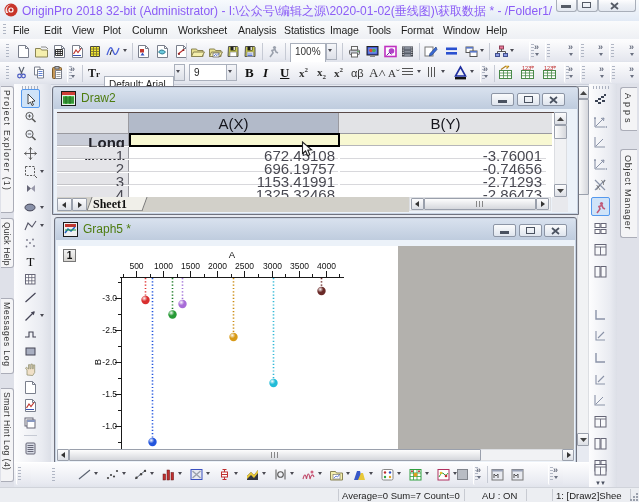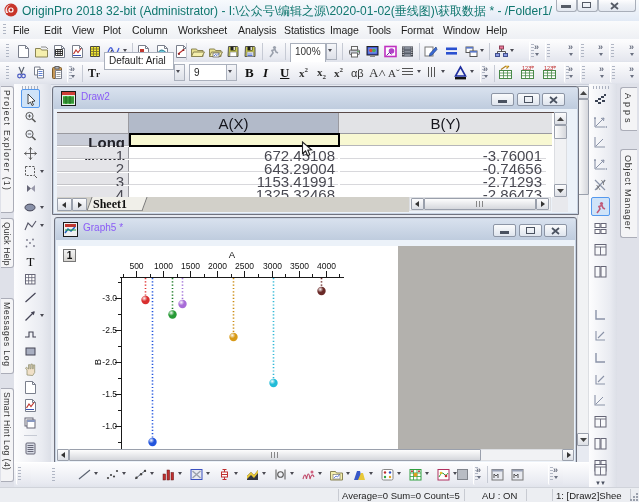--- a/index.html
+++ b/index.html
@@ -1,35 +1,35 @@
 <!DOCTYPE html>
 <html><head><meta charset="utf-8"><style>
 html,body{margin:0;padding:0}
 #app{position:relative;width:639px;height:502px;font-family:"Liberation Sans",sans-serif;background:#e7eaf1;overflow:hidden}
 .abs{position:absolute}
 #titlebar{left:0;top:0;width:639px;height:21px;background:linear-gradient(#f7fafd,#e9eff8 70%,#e2eaf5);border-bottom:1px solid #d8dfe9}
-#titletext{left:22px;top:3px;font-size:12px;color:#0f766e;white-space:nowrap;width:532px;overflow:hidden}
+#titletext{left:22px;top:3px;font-size:12px;color:#8b5cf6;white-space:nowrap;width:532px;overflow:hidden}
 .winbtn{top:0;height:12px;background:linear-gradient(#fdfdfe,#eef1f6 45%,#e3e8f0);border:1px solid #a8aeb9;border-top:none;border-radius:0 0 3px 3px;box-sizing:border-box}
 #menubar{left:0;top:21px;width:639px;height:18px;background:linear-gradient(#fafbfc,#eef0f4);border-bottom:1px solid #e0e2e8}
 .menu{top:24px;font-size:10.5px;color:#1c1c1c;letter-spacing:-0.1px}
 .tbrow{left:0;width:639px;background:linear-gradient(#fdfdfe,#e8eaf1 80%,#dfe2ea);border-bottom:1px solid #cdd1dc}
 .grip{width:3px;background:repeating-linear-gradient(#b0b6c4 0 1px,transparent 1px 3px)}
 .tsep{width:1px;background:#c6cad4}
 .stub{background:linear-gradient(#fcfcfd,#e4e6ee);border-left:1px solid #fff;border-radius:2px}
 .combo{background:#fff;border:1px solid #aab0bc;box-sizing:border-box}
 .cdd{background:linear-gradient(#f5f6f9,#dde0e8);border:1px solid #aab0bc;box-sizing:border-box}
 .vstrip{background:#dfe1e9}
 .vtab{left:1px;width:13px;background:#f4f4f6;border:1px solid #abadb8;border-left:none;border-radius:0 3px 3px 0;box-sizing:border-box}
 .vtab span{position:absolute;left:1px;top:3px;writing-mode:vertical-rl;font-size:8.5px;color:#333;white-space:nowrap}
 .vtabR{left:620px;width:17px;background:#f4f4f6;border:1px solid #abadb8;border-right:none;border-radius:3px 0 0 3px;box-sizing:border-box}
 .vtabR span{position:absolute;left:2px;top:5px;writing-mode:vertical-rl;font-size:9px;color:#333;white-space:nowrap}
 .dock{background:linear-gradient(90deg,#fdfdfe,#e9ebf1 75%,#dcdfe7)}
 .win{border:1px solid #70737f;border-radius:3px 3px 0 0;background:#ecf2f9;box-shadow:0 0 0 1px #c8d3e2 inset}
 .wtitle{left:1px;top:1px;right:1px;height:21px;background:linear-gradient(#d8e1ee,#bfccde);border-radius:2px 2px 0 0}
-.wtext{font-size:10px;color:#8b5cf6}
+.wtext{font-size:12px;color:#4d7c0f}
 .wbtn{top:6px;width:23px;height:13px;background:linear-gradient(#fafbfc,#dfe5ee);border:1px solid #8c95a5;border-radius:2px;box-sizing:border-box}
 .sb{background:#f1f2f4;border:1px solid #dcdee2;box-sizing:border-box}
 .sbthumb{background:linear-gradient(90deg,#fdfdfd,#d5d7dc);border:1px solid #9aa0ac;border-radius:1px;box-sizing:border-box}
 .sbthumbh{background:linear-gradient(#fdfdfd,#d5d7dc);border:1px solid #9aa0ac;border-radius:1px;box-sizing:border-box}
 .sbbtn{background:linear-gradient(#fcfcfd,#dcdfe5);border:1px solid #9aa0ac;border-radius:1px;box-sizing:border-box}
 .cell{box-sizing:border-box;font-size:15px;color:#494952}
 .num{text-align:right;padding-right:4px}
 .st{font-size:9.5px;color:#222;top:490px}
 </style></head><body>
 <div id="app">
@@ -539,21 +539,21 @@
     </svg>
 <svg class="abs" style="left:50px;top:65px" width="15" height="15" viewBox="0 0 15 15">
       <use href="#paste"></use>
     </svg>
 <div class="abs stub" style="left:67px;top:63px;width:12px;height:20px"></div>
     <div class="abs grip" style="left:69px;top:66px;height:13px"></div>
     <div class="abs" style="left:70px;top:64px;font-size:9px;font-weight:bold;color:#6a7080">»</div>
     <div class="abs" style="left:71px;top:75px;width:0;height:0;border:2.5px solid transparent;border-top:3.5px solid #6a7080"></div>
 <div class="abs tsep" style="left:82px;top:65px;height:17px"></div>
 <div class="abs" style="left:88px;top:66px;font-size:12px;font-weight:bold;color:#222;font-family:Liberation Serif,serif">T<span style="font-size:9px">r</span></div>
-<div class="abs combo" style="left:104px;top:52px;width:70px;height:18px">
+<div class="abs combo" style="left:104px;top:76px;width:70px;height:18px">
       <span style="position:absolute;left:4px;top:2px;font-size:10px;color:#222">Default: Arial</span>
     </div>
 <div class="abs cdd" style="left:174px;top:64px;width:11px;height:17px"></div>
     <div class="abs" style="left:176px;top:70px;width:0;height:0;border:2.5px solid transparent;border-top:3.5px solid #4a4a52"></div>
 <div class="abs combo" style="left:189px;top:64px;width:38px;height:17px">
       <span style="position:absolute;left:4px;top:2px;font-size:10px;color:#222">9</span>
     </div>
 <div class="abs cdd" style="left:226px;top:64px;width:11px;height:17px"></div>
     <div class="abs" style="left:228px;top:70px;width:0;height:0;border:2.5px solid transparent;border-top:3.5px solid #4a4a52"></div>
 <div class="abs" style="left:245px;top:65px;font-size:13px;font-weight:bold;color:#111;font-family:Liberation Serif,serif">B</div>
@@ -774,21 +774,21 @@
 <div class="abs cell" style="left:4px;top:26px;width:72px;height:21px;background:#e0e1e5;border-right:1px solid #9a9aa0;border-bottom:1px solid #9a9aa0"></div>
 <div class="abs cell" style="left:76px;top:26px;width:210px;height:21px;background:#b2bac9;border-right:1px solid #9a9aa0;border-bottom:1px solid #9a9aa0;text-align:center;line-height:21px;color:#15151c">A(X)</div>
 <div class="abs cell" style="left:286px;top:26px;width:213px;height:21px;background:#e2e3e6;border-bottom:1px solid #9a9aa0;text-align:center;line-height:21px;color:#15151c">B(Y)</div>
 <div class="abs cell" style="left:4px;top:47px;width:72px;height:12px;background:#c9cdd8;border-right:1px solid #9a9aa0;border-bottom:1px solid #b6b6ba;text-align:right;padding-right:3px;font-weight:bold;color:#23232b">Long Name</div>
 <div class="abs cell" style="left:76px;top:46px;width:211px;height:14px;background:#f8f8d2;border:2px solid #000;box-sizing:border-box"></div>
 <div class="abs cell" style="left:287px;top:47px;width:212px;height:12px;background:#f8f8d2;border-bottom:1px solid #b6b6ba"></div>
 <div class="abs cell num" style="left:4px;top:60px;width:72px;height:12px;background:#e4e4e8;border-right:1px solid #9a9aa0;border-bottom:1px solid #c4c4c8">1</div>
 <div class="abs cell num" style="left:76px;top:60px;width:209px;height:12px;border-bottom:1px solid #d8d8dc;padding-right:3px">672.45108</div>
 <div class="abs cell num" style="left:287px;top:60px;width:206px;height:12px;border-bottom:1px solid #d8d8dc">-3.76001</div>
 <div class="abs cell num" style="left:4px;top:73px;width:72px;height:12px;background:#e4e4e8;border-right:1px solid #9a9aa0;border-bottom:1px solid #c4c4c8">2</div>
-<div class="abs cell num" style="left:76px;top:73px;width:209px;height:12px;border-bottom:1px solid #d8d8dc;padding-right:3px">643.29004</div>
+<div class="abs cell num" style="left:76px;top:73px;width:209px;height:12px;border-bottom:1px solid #d8d8dc;padding-right:3px">696.19757</div>
 <div class="abs cell num" style="left:287px;top:73px;width:206px;height:12px;border-bottom:1px solid #d8d8dc">-0.74656</div>
 <div class="abs cell num" style="left:4px;top:86px;width:72px;height:12px;background:#e4e4e8;border-right:1px solid #9a9aa0;border-bottom:1px solid #c4c4c8">3</div>
 <div class="abs cell num" style="left:76px;top:86px;width:209px;height:12px;border-bottom:1px solid #d8d8dc;padding-right:3px">1153.41991</div>
 <div class="abs cell num" style="left:287px;top:86px;width:206px;height:12px;border-bottom:1px solid #d8d8dc">-2.71293</div>
 <div class="abs cell num" style="left:4px;top:99px;width:72px;height:12px;background:#e4e4e8;border-right:1px solid #9a9aa0;border-bottom:1px solid #c4c4c8">4</div>
 <div class="abs cell num" style="left:76px;top:99px;width:209px;height:12px;border-bottom:1px solid #d8d8dc;padding-right:3px">1325.32468</div>
 <div class="abs cell num" style="left:287px;top:99px;width:206px;height:12px;border-bottom:1px solid #d8d8dc">-2.86473</div>
 <div class="abs sb" style="left:501px;top:25px;width:13px;height:85px"></div>
 <div class="abs sbbtn" style="left:501px;top:25px;width:13px;height:13px"></div>
 <svg class="abs" style="left:504px;top:30px" width="7" height="4">
@@ -1013,21 +1013,21 @@
     </svg>
 <div class="abs stub" style="left:548px;top:464px;width:14px;height:21px"></div>
     <div class="abs grip" style="left:550px;top:467px;height:14px"></div>
     <div class="abs" style="left:553px;top:465px;font-size:9px;font-weight:bold;color:#6a7080">»</div>
     <div class="abs" style="left:554px;top:476px;width:0;height:0;border:2.5px solid transparent;border-top:3.5px solid #6a7080"></div>
 <svg class="abs" style="left:593px;top:462px" width="15" height="15" viewBox="0 0 15 15">
       <use href="#rk_tile"></use>
     </svg>
 <div class="abs" style="left:595px;top:480px;font-size:6px;color:#4a5060;letter-spacing:-1px">▼▼</div>
 <div class="abs" style="left:0;top:487px;width:639px;height:15px;background:#eceef2;border-top:1px solid #d0d3da"></div>
-<div class="abs st" style="left:342px">Average=0 Sum=0 Count=5</div>
+<div class="abs st" style="left:342px">Average=0 Sum=7 Count=0</div>
 <div class="abs st" style="left:482px">AU : ON</div>
 <div class="abs st" style="left:556px;width:72px;overflow:hidden;white-space:nowrap">1: [Draw2]Shee</div>
 <div class="abs" style="left:338px;top:489px;width:1px;height:12px;background:#c8cbd2"></div>
 <div class="abs" style="left:464px;top:489px;width:1px;height:12px;background:#c8cbd2"></div>
 <div class="abs" style="left:526px;top:489px;width:1px;height:12px;background:#c8cbd2"></div>
 <div class="abs" style="left:552px;top:489px;width:1px;height:12px;background:#c8cbd2"></div>
 <div class="abs" style="left:630px;top:489px;width:1px;height:12px;background:#c8cbd2"></div>
 <svg class="abs" style="left:630px;top:493px" width="8" height="8">
       <g fill="#9aa0ac">
         <rect x="6" y="0" width="2" height="2"></rect>

